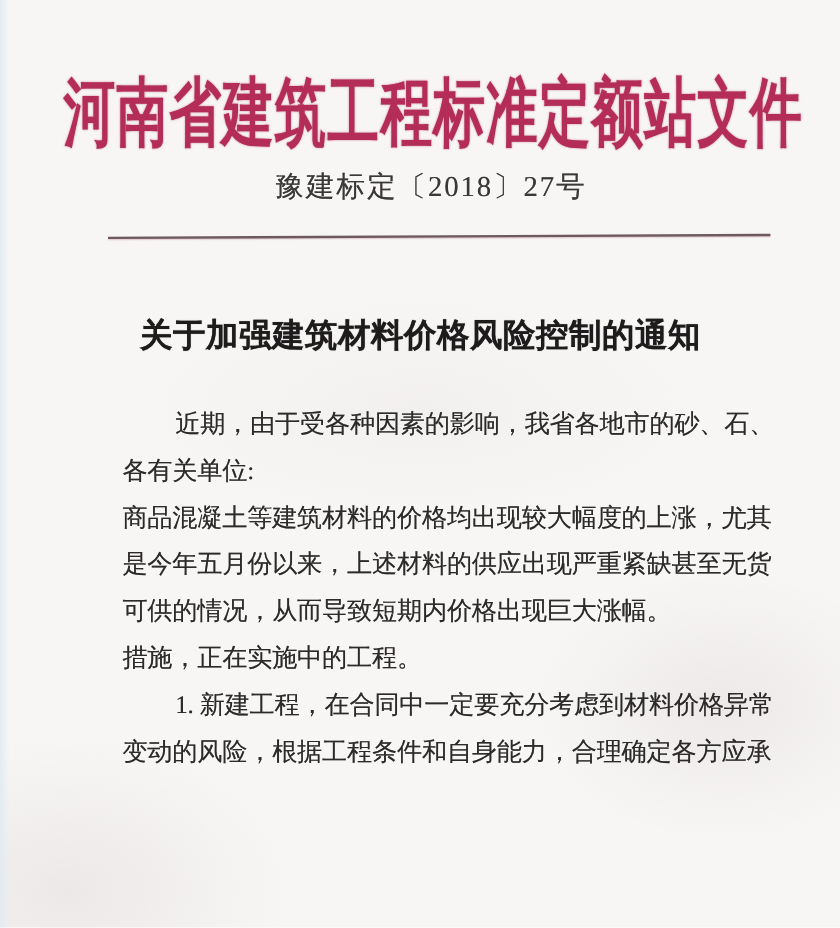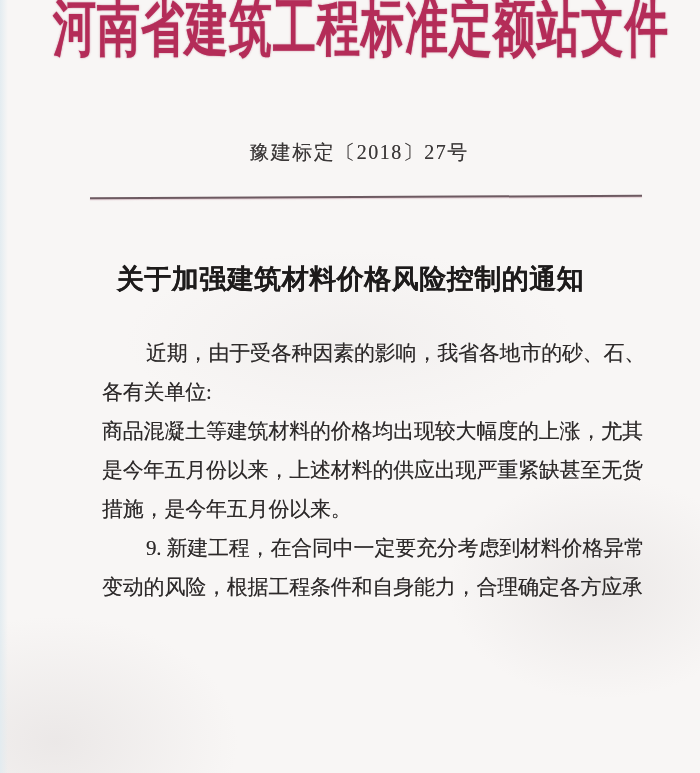--- a/index.html
+++ b/index.html
@@ -13,38 +13,38 @@
     width: 700px; height: 773px;
     background:
       radial-gradient(ellipse 220px 160px at 86% 76%, rgba(205,199,199,.28), transparent 70%),
       radial-gradient(ellipse 260px 180px at 8% 96%, rgba(206,200,200,.30), transparent 70%),
       radial-gradient(ellipse 300px 120px at 50% 44%, rgba(215,210,210,.18), transparent 75%),
       #f8f6f5;
   }
   
   .letterhead {
     position: absolute; top: 0; left: 0; right: 0; height: 124px;
-    display: flex; align-items: flex-start; justify-content: center;
+    display: flex; align-items: flex-end; justify-content: center;
     padding-left: 22px;
   }
   .letterhead .text {
     display: inline-block;
     font-size: 43px; font-weight: 700;
     letter-spacing: 1px;
     color: #b42c58;
     transform: scaleY(1.45);
     transform-origin: 50% 50%;
     text-shadow: 0 0 1px rgba(158,32,74,.55), 0 0 2px rgba(180,60,100,.25);
     white-space: nowrap;
   }
   
   .doc-number {
     position: absolute; top: 139px; left: 0; right: 0;
     text-align: center; padding-left: 18px;
-    font-size: 20px; letter-spacing: 1.5px;
+    font-size: 24px; letter-spacing: 1.5px;
     color: #3b3838;
     text-shadow: 0 0 0.5px rgba(50,45,45,.6);
   }
   
   .rule {
     position: absolute; top: 196px; left: 90px;
     width: 552px; height: 2px;
     background: #6d5a61;
     transform: rotate(-0.25deg);
     box-shadow: 0 1px 1px rgba(182,122,142,.35);
@@ -87,17 +87,18 @@
 
   <div class="rule"></div>
 
   <div class="notice-title">关于加强建筑材料价格风险控制的通知</div>
 
   <div class="body-text">
     <div class="line indent">近期，由于受各种因素的影响，我省各地市的砂、石、</div>
     <div class="line">各有关单位:</div>
     <div class="line">商品混凝土等建筑材料的价格均出现较大幅度的上涨，尤其</div>
     <div class="line">是今年五月份以来，上述材料的供应出现严重紧缺甚至无货</div>
-    <div class="line">措施，是今年五月份以来。</div>
-    <div class="line indent">9. 新建工程，在合同中一定要充分考虑到材料价格异常</div>
+    <div class="line">可供的情况，从而导致短期内价格出现巨大涨幅。</div>
+    <div class="line">措施，正在实施中的工程。</div>
+    <div class="line indent">1. 新建工程，在合同中一定要充分考虑到材料价格异常</div>
     <div class="line">变动的风险，根据工程条件和自身能力，合理确定各方应承</div>
   </div>
 </div>
 
 </body></html>

